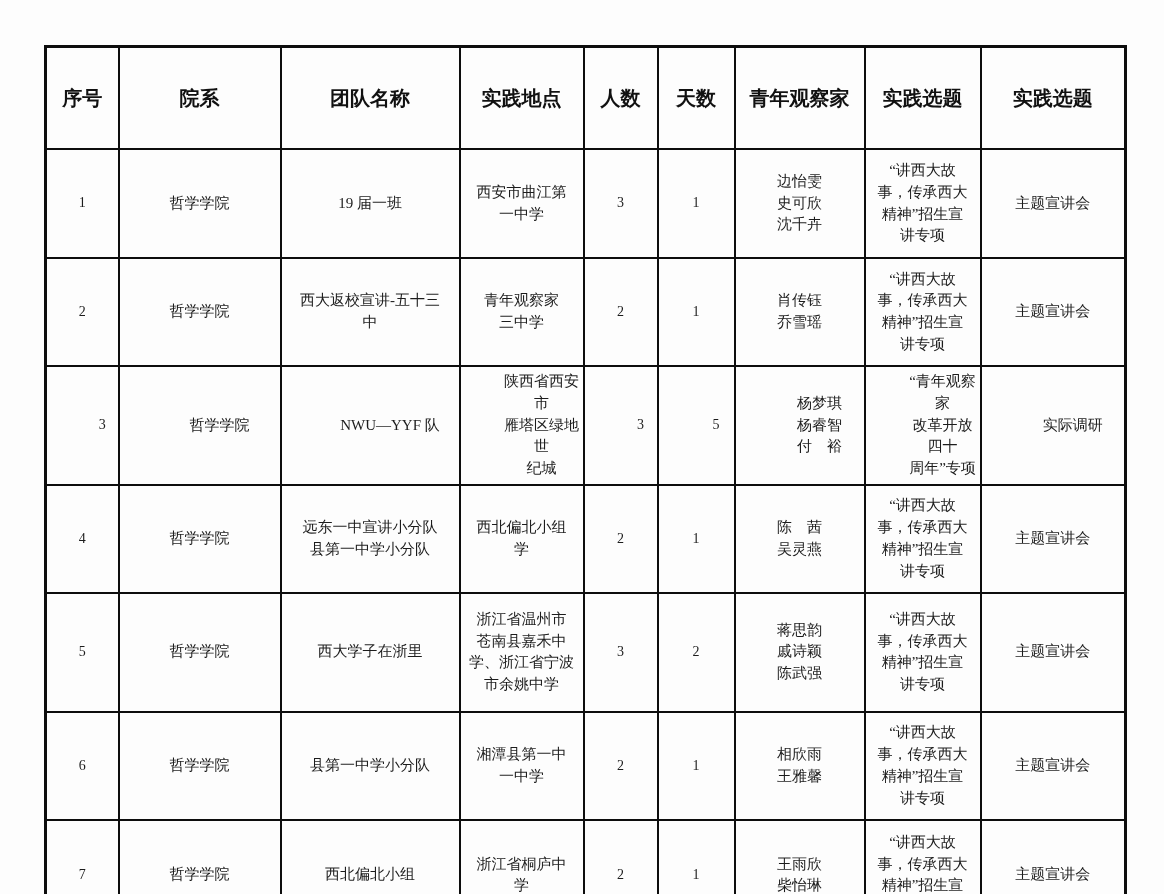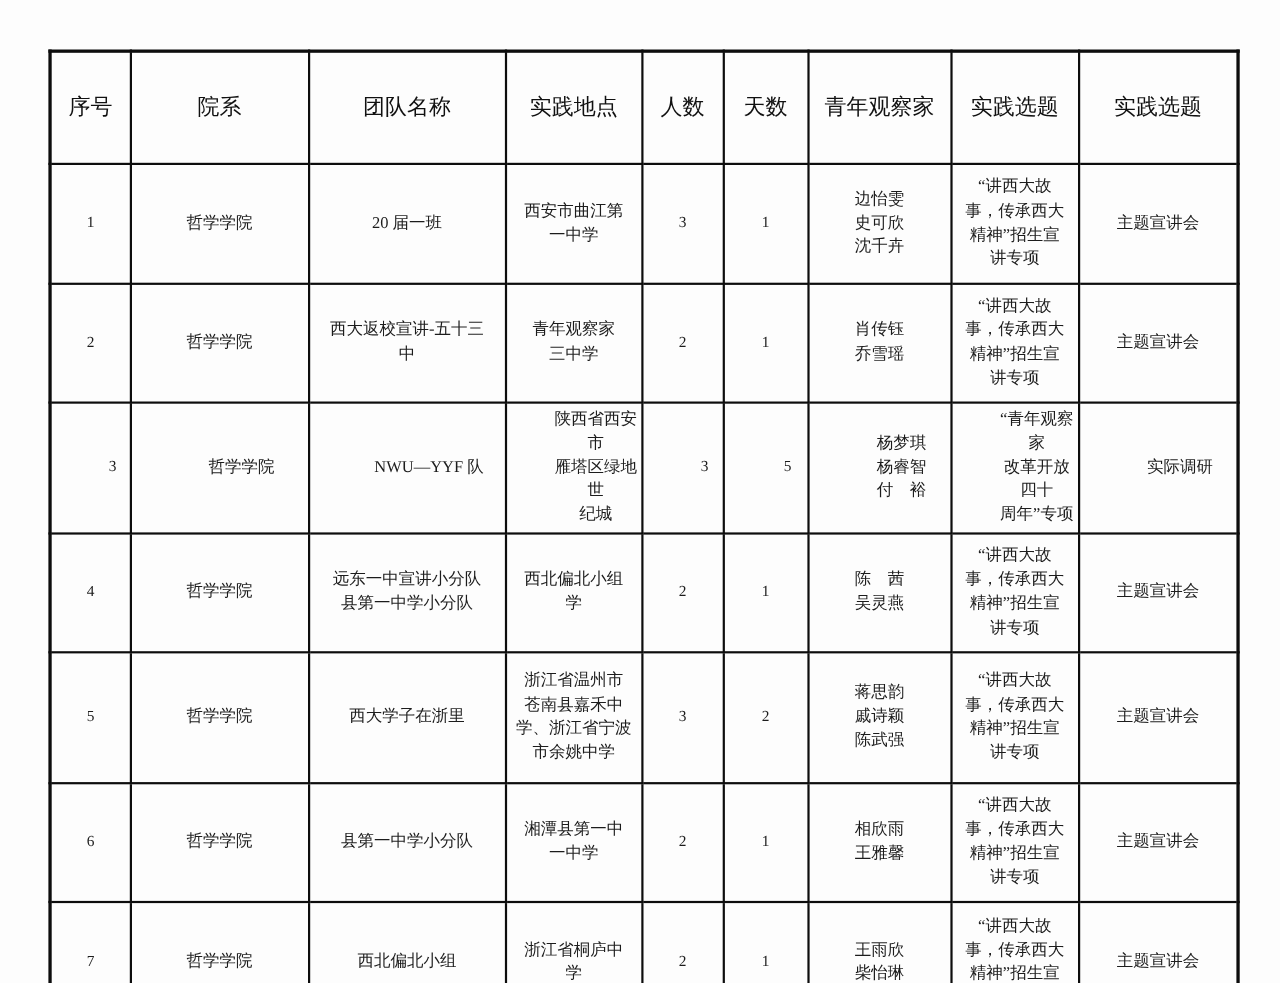--- a/index.html
+++ b/index.html
@@ -30,21 +30,21 @@
     text-align: center;
     vertical-align: middle;
     padding: 4px 3px;
     white-space: pre-line;
     line-height: 1.45;
     overflow: hidden;
   }
   .doc-table thead th {
     height: 92px;
     font-size: 20px;
-    font-weight: normal;
+    font-weight: bold;
     font-family: "Liberation Sans", "DejaVu Sans", sans-serif;
     color: #111;
   }
   .doc-table td {
     font-size: 15px;
     color: #1c1c1c;
   }
   
   .col-0 { width: 73px; }
   .col-1 { width: 162px; }
@@ -94,21 +94,21 @@
         <th>天数</th>
         <th>青年观察家</th>
         <th>实践选题</th>
         <th>实践选题</th>
       </tr>
     </thead>
     <tbody>
         <tr class="row-0">
           <td>1</td>
           <td>哲学学院</td>
-          <td>20 届一班</td>
+          <td>19 届一班</td>
           <td>西安市曲江第
 一中学</td>
           <td>3</td>
           <td>1</td>
           <td>边怡雯
 史可欣
 沈千卉</td>
           <td>“讲西大故
 事，传承西大
 精神”招生宣

